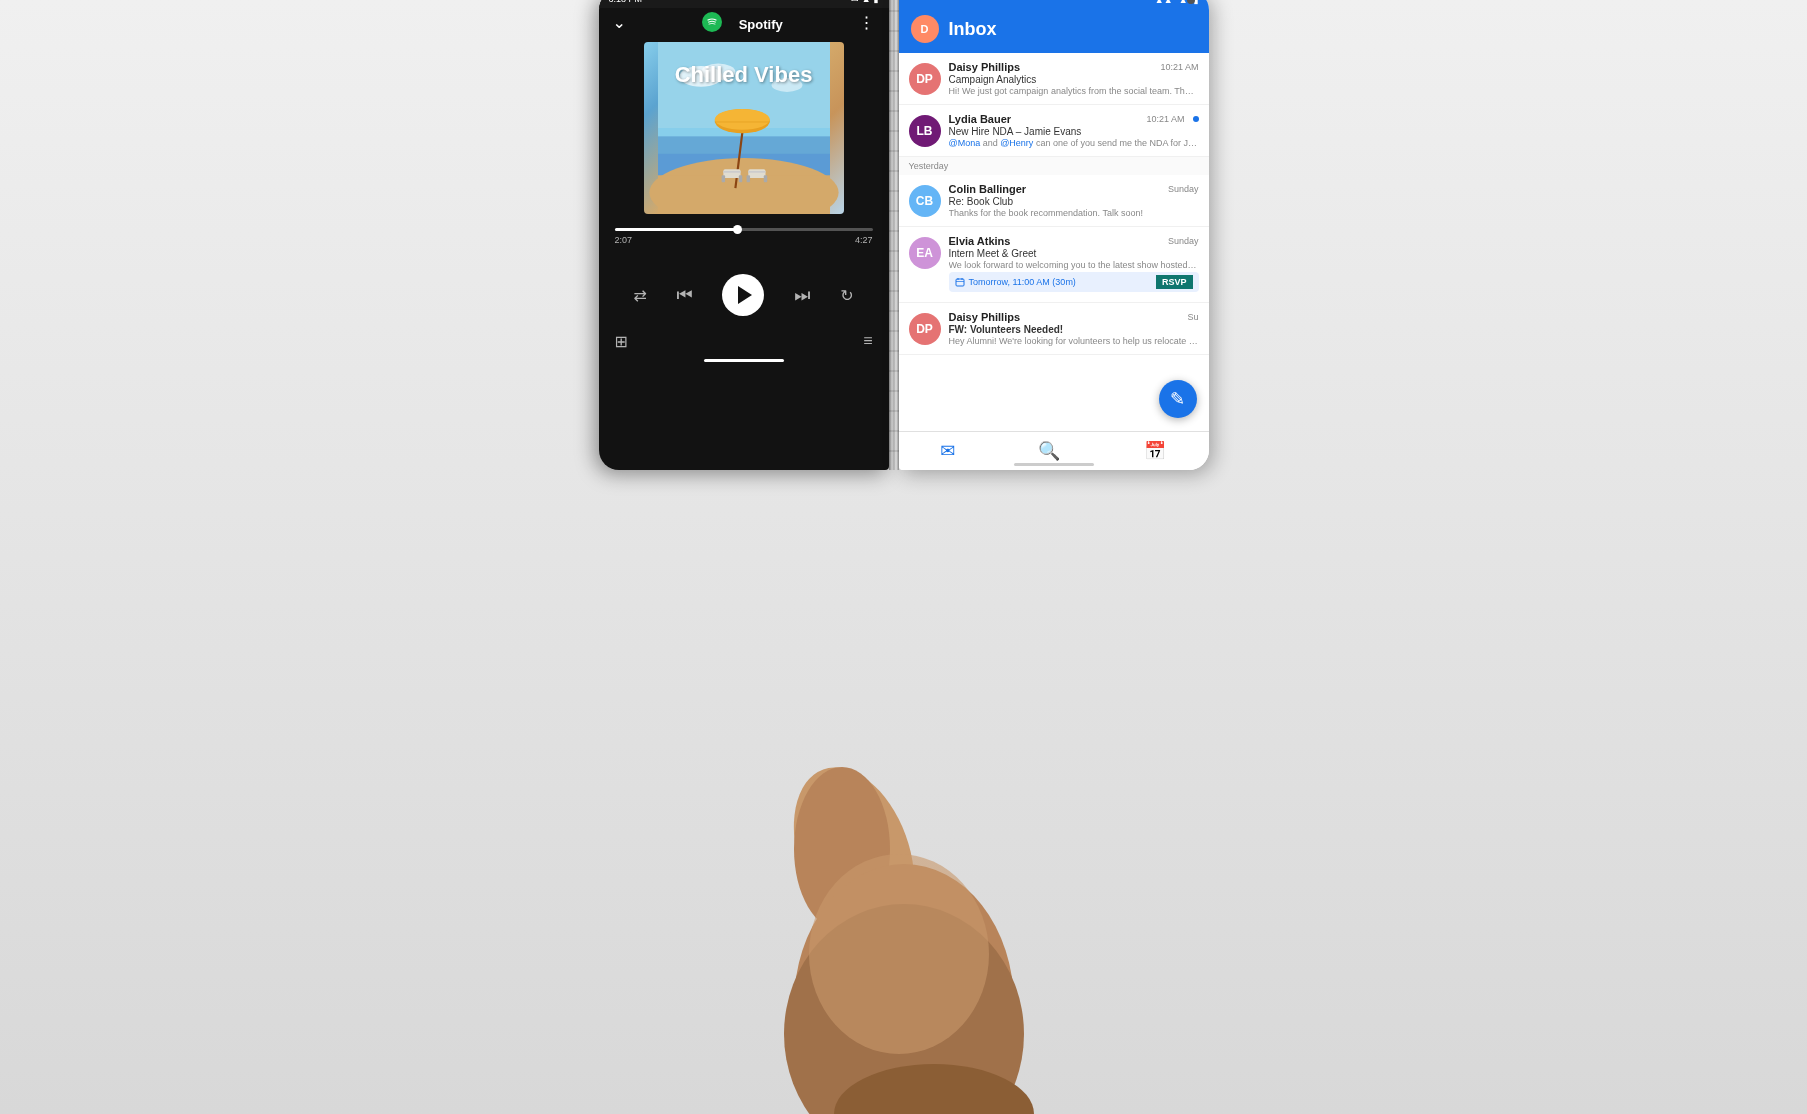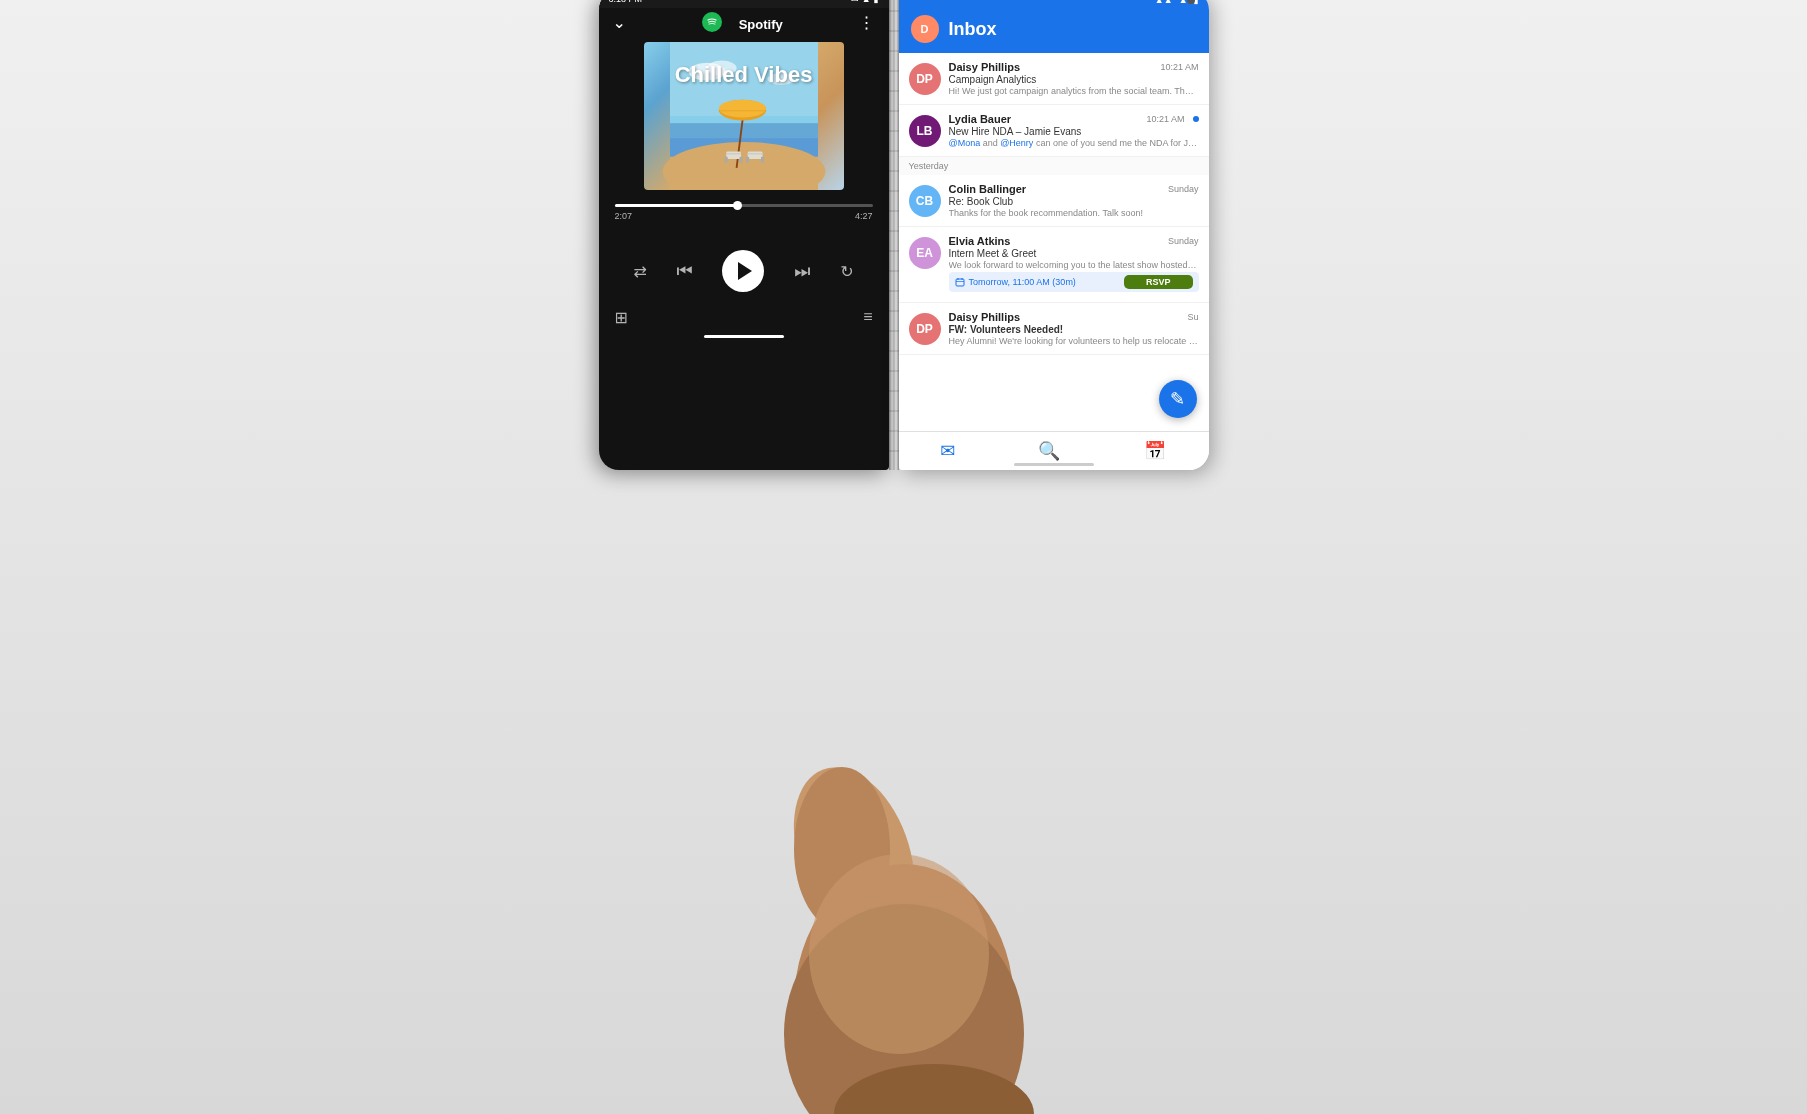--- a/index.html
+++ b/index.html
@@ -87,21 +87,21 @@
       height: 20px;
       background: #1db954;
       border-radius: 50%;
       display: flex;
       align-items: center;
       justify-content: center;
     }
 
     .album-art {
       width: 200px;
-      height: 148px;
+      height: 172px;
       margin: 4px auto 10px;
       border-radius: 4px;
       background: linear-gradient(135deg, #87CEEB 0%, #5ba3d0 20%, #d4a96a 50%, #c8945a 70%, #b8d4e8 100%);
       position: relative;
       overflow: hidden;
       display: flex;
       align-items: flex-end;
       justify-content: center;
     }
 
@@ -386,25 +386,25 @@
 
     .calendar-chip-text {
       font-size: 9px;
       color: #1a73e8;
       display: flex;
       align-items: center;
       gap: 4px;
     }
 
     .rsvp-btn {
-      background: #4d7c0f;
+      background: #0f766e;
       color: #fff;
       border: none;
-      border-radius: 5px;
-      padding: 2px 22px;
+      border-radius: 0;
+      padding: 2px 6px;
       font-size: 9px;
       font-weight: 600;
       cursor: pointer;
     }
 
     .compose-fab {
       position: absolute;
       bottom: 52px;
       right: 12px;
       width: 38px;

